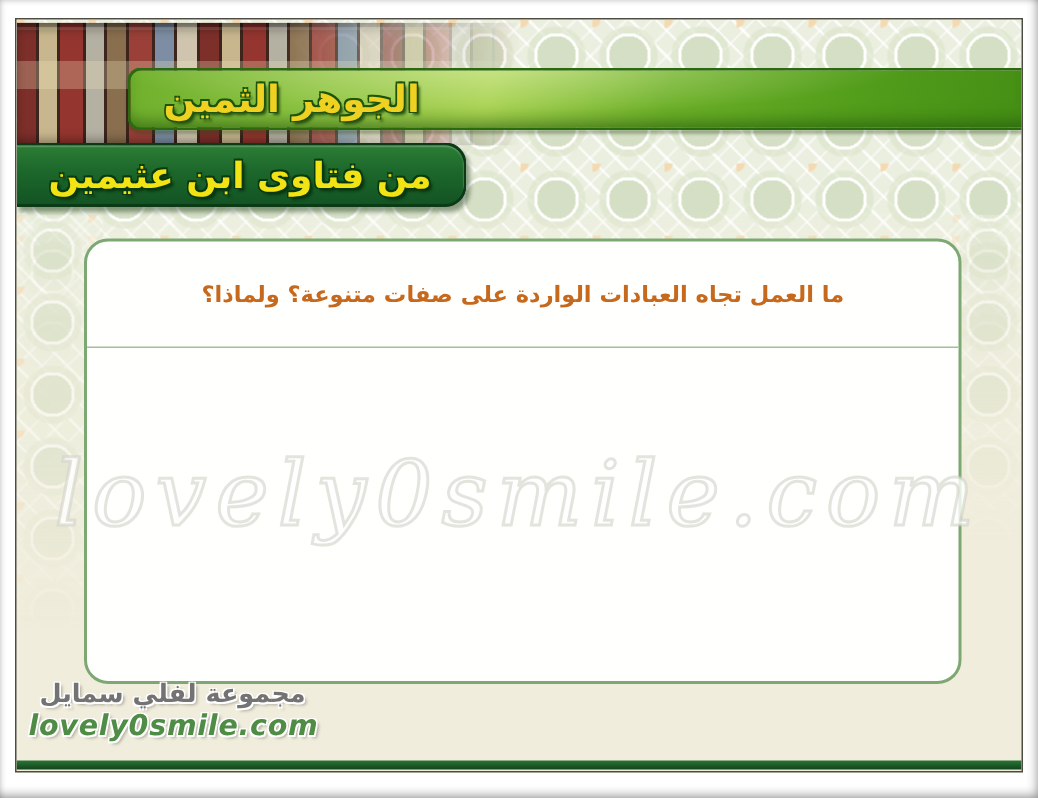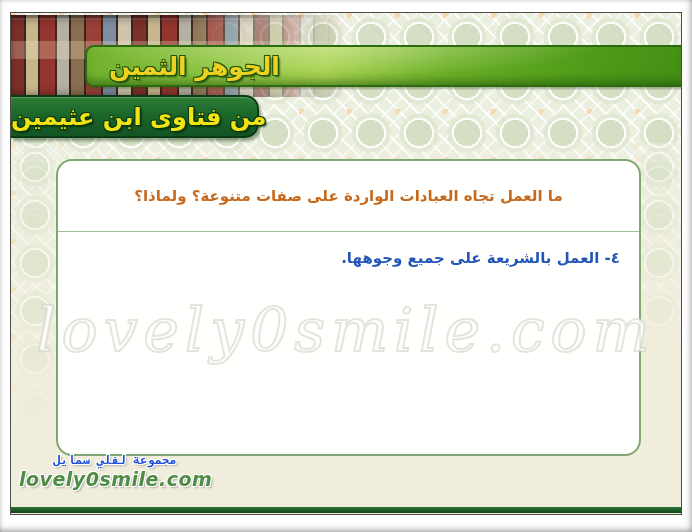--- a/index.html
+++ b/index.html
@@ -74,25 +74,25 @@
   }
   .banner-title {
     position:absolute; left:22px; top:50%; transform:translateY(-50%);
     font-size:25px; font-weight:bold; color:#eed121; letter-spacing:0; direction:rtl;
     text-shadow:-1px -1px 0 #1e540c, 1px -1px 0 #1e540c, -1px 1px 0 #1e540c,
                  1px 1px 0 #1e540c, 2px 2px 2px rgba(20,60,8,0.8);
   }
 
   
   .subbar {
-    position:absolute; left:0; top:82px; width:248px; height:43px;
+    position:absolute; left:0; top:82px; width:300px; height:43px;
     border:2px solid #0b3a14; border-left:none; border-radius:0 14px 14px 0;
     background:linear-gradient(to bottom, #2c7d35 0%, #1c672b 45%, #135424 100%);
     box-shadow: 2px 3px 3px rgba(30,60,25,0.45), inset 0 1px 1px rgba(255,255,255,0.25);
-    display:flex; align-items:center; justify-content:flex-start;
+    display:flex; align-items:center; justify-content:center;
   }
   .subbar-text {
     font-size:24px; font-weight:bold; color:#f2e414; direction:rtl; white-space:nowrap;
     text-shadow:-1px -1px 0 #0a3a10, 1px -1px 0 #0a3a10, -1px 1px 0 #0a3a10,
                  1px 1px 0 #0a3a10, 2px 2px 2px rgba(8,45,10,0.9);
   }
 
   
   .qa-box {
     position:absolute; left:45px; top:146px; width:585px; height:297px;
@@ -119,24 +119,23 @@
     font-size:60px; letter-spacing:6px; white-space:nowrap;
     color:rgba(255,255,255,0.06);
     -webkit-text-stroke:2px rgba(205,205,196,0.55);
     text-shadow:0 0 1px rgba(255,255,255,0.8);
     pointer-events:none;
   }
 
   
   .footer { position:absolute; left:8px; top:440px; width:192px; text-align:center; z-index:4; }
   .footer-ar {
-    direction:rtl; font-size:12px; font-weight:bold; color:#1d4ed8;
+    direction:rtl; font-size:17px; font-weight:bold; color:#737373;
     text-shadow:-1px -1px 0 #fff, 1px -1px 0 #fff, -1px 1px 0 #fff, 1px 1px 0 #fff,
                  2px 2px 2px rgba(60,60,60,0.35);
-    font-family:Liberation Mono, monospace;
   }
   .footer-en {
     font-size:19px; font-weight:bold; font-style:italic; color:#4f8c45; letter-spacing:0.5px;
     text-shadow:-1px -1px 0 #fff, 1px -1px 0 #fff, -1px 1px 0 #fff, 1px 1px 0 #fff,
                  2px 2px 2px rgba(60,60,60,0.35);
   }
 
   .bottom-bar {
     position:absolute; left:0; right:0; bottom:1px; height:6px;
     background:linear-gradient(to bottom, #2b7436 0%, #1c5b27 55%, #12441c 100%);
@@ -160,21 +159,20 @@
 
     <div class="subbar">
       <span class="subbar-text">من فتاوى ابن عثيمين</span>
     </div>
 
     <div class="qa-box">
       <div class="question">
         <span>ما العمل تجاه العبادات الواردة على  صفات متنوعة؟ ولماذا؟</span>
       </div>
       <div class="answer">
-        <div class="item">٤- العمل بالشريعة على  جميع وجوهها.</div>
       </div>
     </div>
 
     <div class="watermark">lovely0smile.com</div>
 
     <div class="footer">
       <div class="footer-ar">مجموعة لفلي سمايل</div>
       <div class="footer-en">lovely0smile.com</div>
     </div>
 

